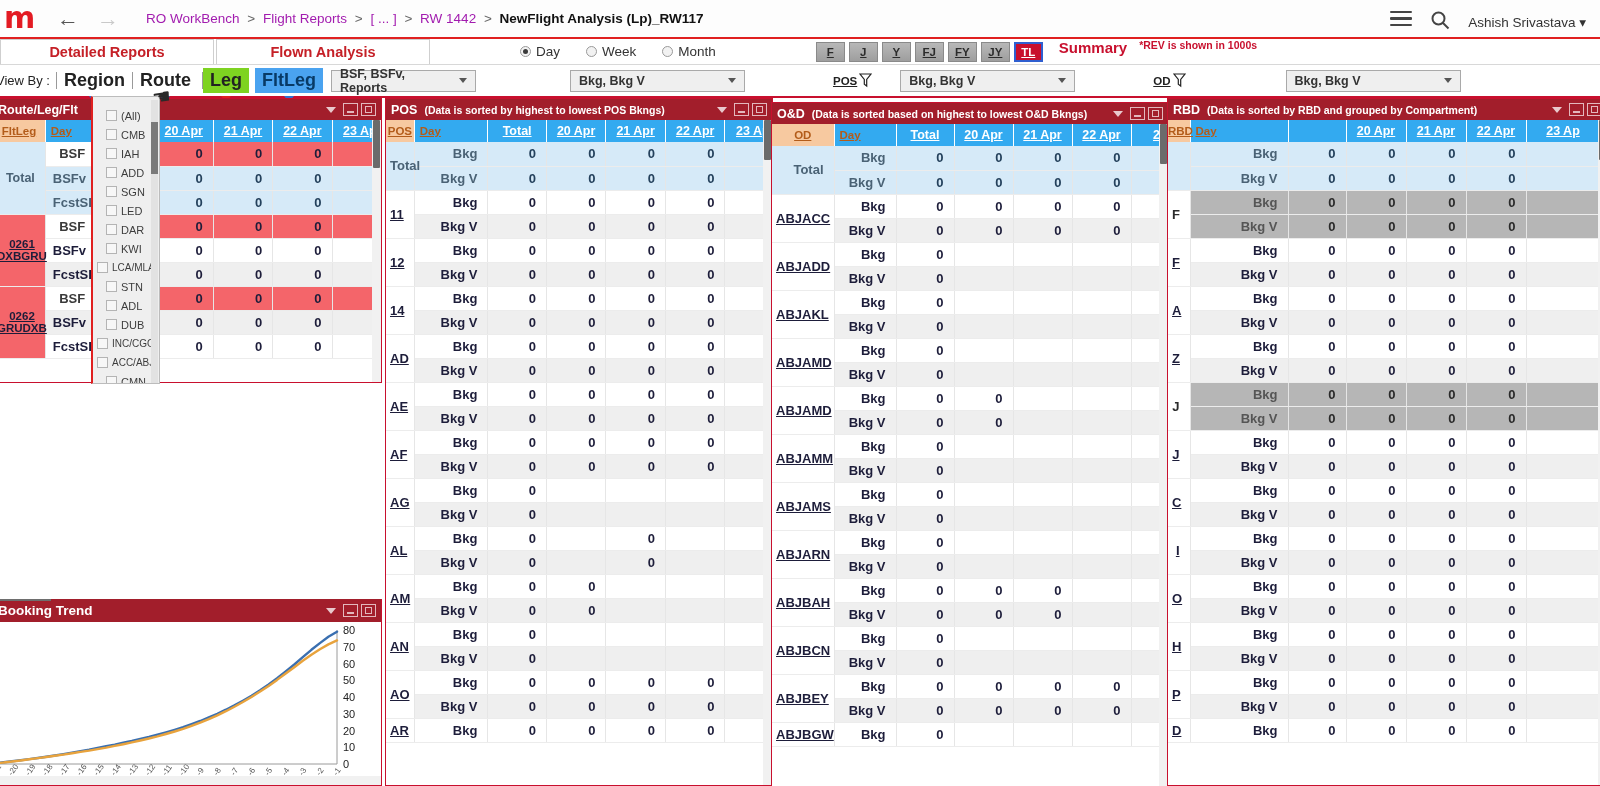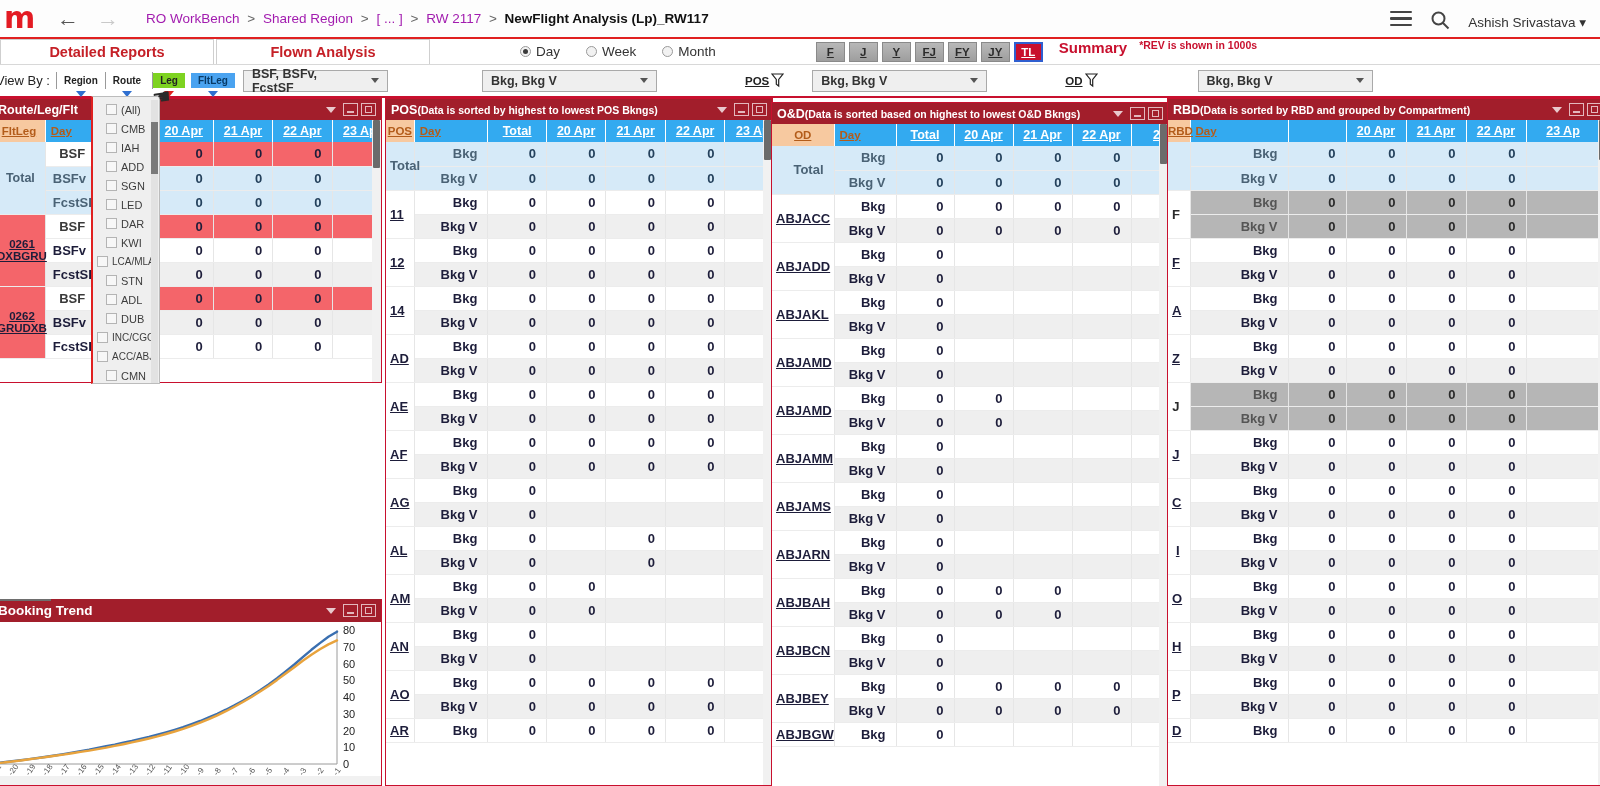--- a/index.html
+++ b/index.html
@@ -89,21 +89,21 @@
   .revnote { margin-left: 12px; color: #c8102e; font-weight: bold; font-size: 10.5px; }
 
   
   .viewbar {
     height: 33px; display: flex; align-items: center;
     background: #fff; border-bottom: 2px solid #c8102e; position: relative;
   }
   .vlabel { font-size: 13px; color: #222; margin-left: 2px; margin-right: 6px; }
   .vdiv { width: 1px; height: 17px; background: #9a9a9a; }
   .vbtn {
-    font-size: 10px; font-weight: bold; color: #222; padding: 2px 7px;
+    font-size: 18px; font-weight: bold; color: #222; padding: 2px 7px;
     position: relative; cursor: pointer; white-space: nowrap;
   }
   .vbtn.green { background: #7ed321; }
   .vbtn.blue  { background: #4aa3f0; color: #083a66; }
   .vbtn .caret {
     position: absolute; left: 50%; bottom: -9px; transform: translateX(-50%);
     width: 0; height: 0; border-left: 5px solid transparent;
     border-right: 5px solid transparent; border-top: 6px solid #2f6fd0;
   }
   .vbtn.green .caret { border-top-color: #e02020; }
@@ -121,21 +121,21 @@
   .funnel .ftxt { font-size: 11.5px; font-weight: bold; color:#222; text-decoration: underline;}
 
   
   .board { position: relative; width: 1600px; height: 688px; background: #fff; }
   .panel { position: absolute; border: 1px solid #c8102e; background: #fff; overflow: hidden;}
   .ptitle {
     height: 21px; background: #a21e2b; color: #fff;
     display: flex; align-items: center; padding: 0 5px; font-size: 12.5px;
     font-weight: bold; white-space: nowrap;
   }
-  .ptitle .subtitle { font-weight: bold; font-size: 10.5px; }
+  .ptitle .subtitle { font-weight: bold; font-size: 10.5px; margin-left: 7px; }
   .pctrls { margin-left: auto; display: flex; align-items: center; gap: 3px; }
   .pctrls .cv {
     width:0;height:0;border-left:5px solid transparent;border-right:5px solid transparent;
     border-top:6px solid #e9c9cd; margin-right: 4px; cursor:pointer;
   }
   .pbtn {
     width: 15px; height: 13px; border: 1px solid #e3b8bd; position: relative; cursor: pointer;
   }
   .pbtn.min::after {
     content:''; position:absolute; left:3px; right:3px; bottom:2px; height:2px; background:#e3b8bd;
@@ -189,21 +189,21 @@
   .vscroll {
     position: absolute; right: 0; top: 21px; bottom: 0; width: 9px;
     background: #f1f1f1;
   }
   .vthumb { position: absolute; left: 1px; width: 7px; background: #6b6b6b; border-radius: 1px;}
 
   
   .checklist {
     position: absolute; left: 91px; top: 96px; width: 69px; height: 288px;
     background: #efefef; border: 1px solid #bcbcbc; border-left: 2px solid #e02020;
-    z-index: 40; overflow: hidden; padding-top: 3px;
+    z-index: 40; overflow: hidden; padding-top: 9px;
   }
   .cl-item { display: flex; align-items: center; height: 19px; gap: 4px; padding-left: 4px; cursor: pointer;}
   .cl-item .cb {
     width: 11px; height: 11px; border: 1px solid #b4b4b4; background: #f7f7f7; flex: none;
   }
   .cl-item .lbl { font-size: 11px; color: #3d3d3d; white-space: nowrap; }
   .cl-item.wide .lbl { font-size: 10px; }
   .cl-item.narrow { padding-left: 13px; }
   .cl-scroll { position:absolute; right:1px; top:3px; width:7px; height:283px; background:#e2e2e2;}
   .cl-thumb { position:absolute; left:0; top:22px; width:7px; height:52px; background:#7a7a7a;}
@@ -231,25 +231,25 @@
 
 <div class="topbar">
   <div class="logo">
     <div class="m">m</div>
   </div>
   <div class="navarrow">←</div>
   <div class="navarrow dim">→</div>
   <div class="breadcrumb">
     <span class="crumb">RO WorkBench</span>
     <span class="sep">&gt;</span>
-    <span class="crumb">Shared Region</span>
+    <span class="crumb">Flight Reports</span>
     <span class="sep">&gt;</span>
     <span class="crumb">[ ... ]</span>
     <span class="sep">&gt;</span>
-    <span class="crumb">RW 2117</span>
+    <span class="crumb">RW 1442</span>
     <span class="sep">&gt;</span>
     <span class="crumb last">NewFlight Analysis (Lp)_RW117</span>
   </div>
   <div class="topright">
     <div class="hamb">
         <span></span>
         <span></span>
         <span></span>
       </div>
     <div class="srch">
@@ -309,21 +309,21 @@
   <div class="vdiv" style="margin-left:4px"></div>
   <div class="vbtn green" style="margin-left:0">
     <span>Leg</span>
     <span class="caret"></span>
   </div>
   <div class="vbtn blue" style="margin-left:6px">
     <span>FltLeg</span>
     <span class="caret"></span>
   </div>
   <div class="sel-box" style="width:145px;margin-left:8px">
-    <span>BSF, BSFv, FcstSF</span>
+    <span>BSF, BSFv, Reports</span>
     <span class="dncaret"></span>
   </div>
   <div class="sel-box" style="width:175px;margin-left:94px">
     <span>Bkg, Bkg V</span>
     <span class="dncaret"></span>
   </div>
   <div class="funnel" style="margin-left:88px">
     <span class="ftxt">POS</span>
     <svg width="13" height="15" viewBox="0 0 13 15">
         <path d="M1 1 h11 l-4.3 5.4 v6.6 l-2.4 -1.7 v-4.9 z" fill="none" stroke="#222" stroke-width="1.2"></path>

